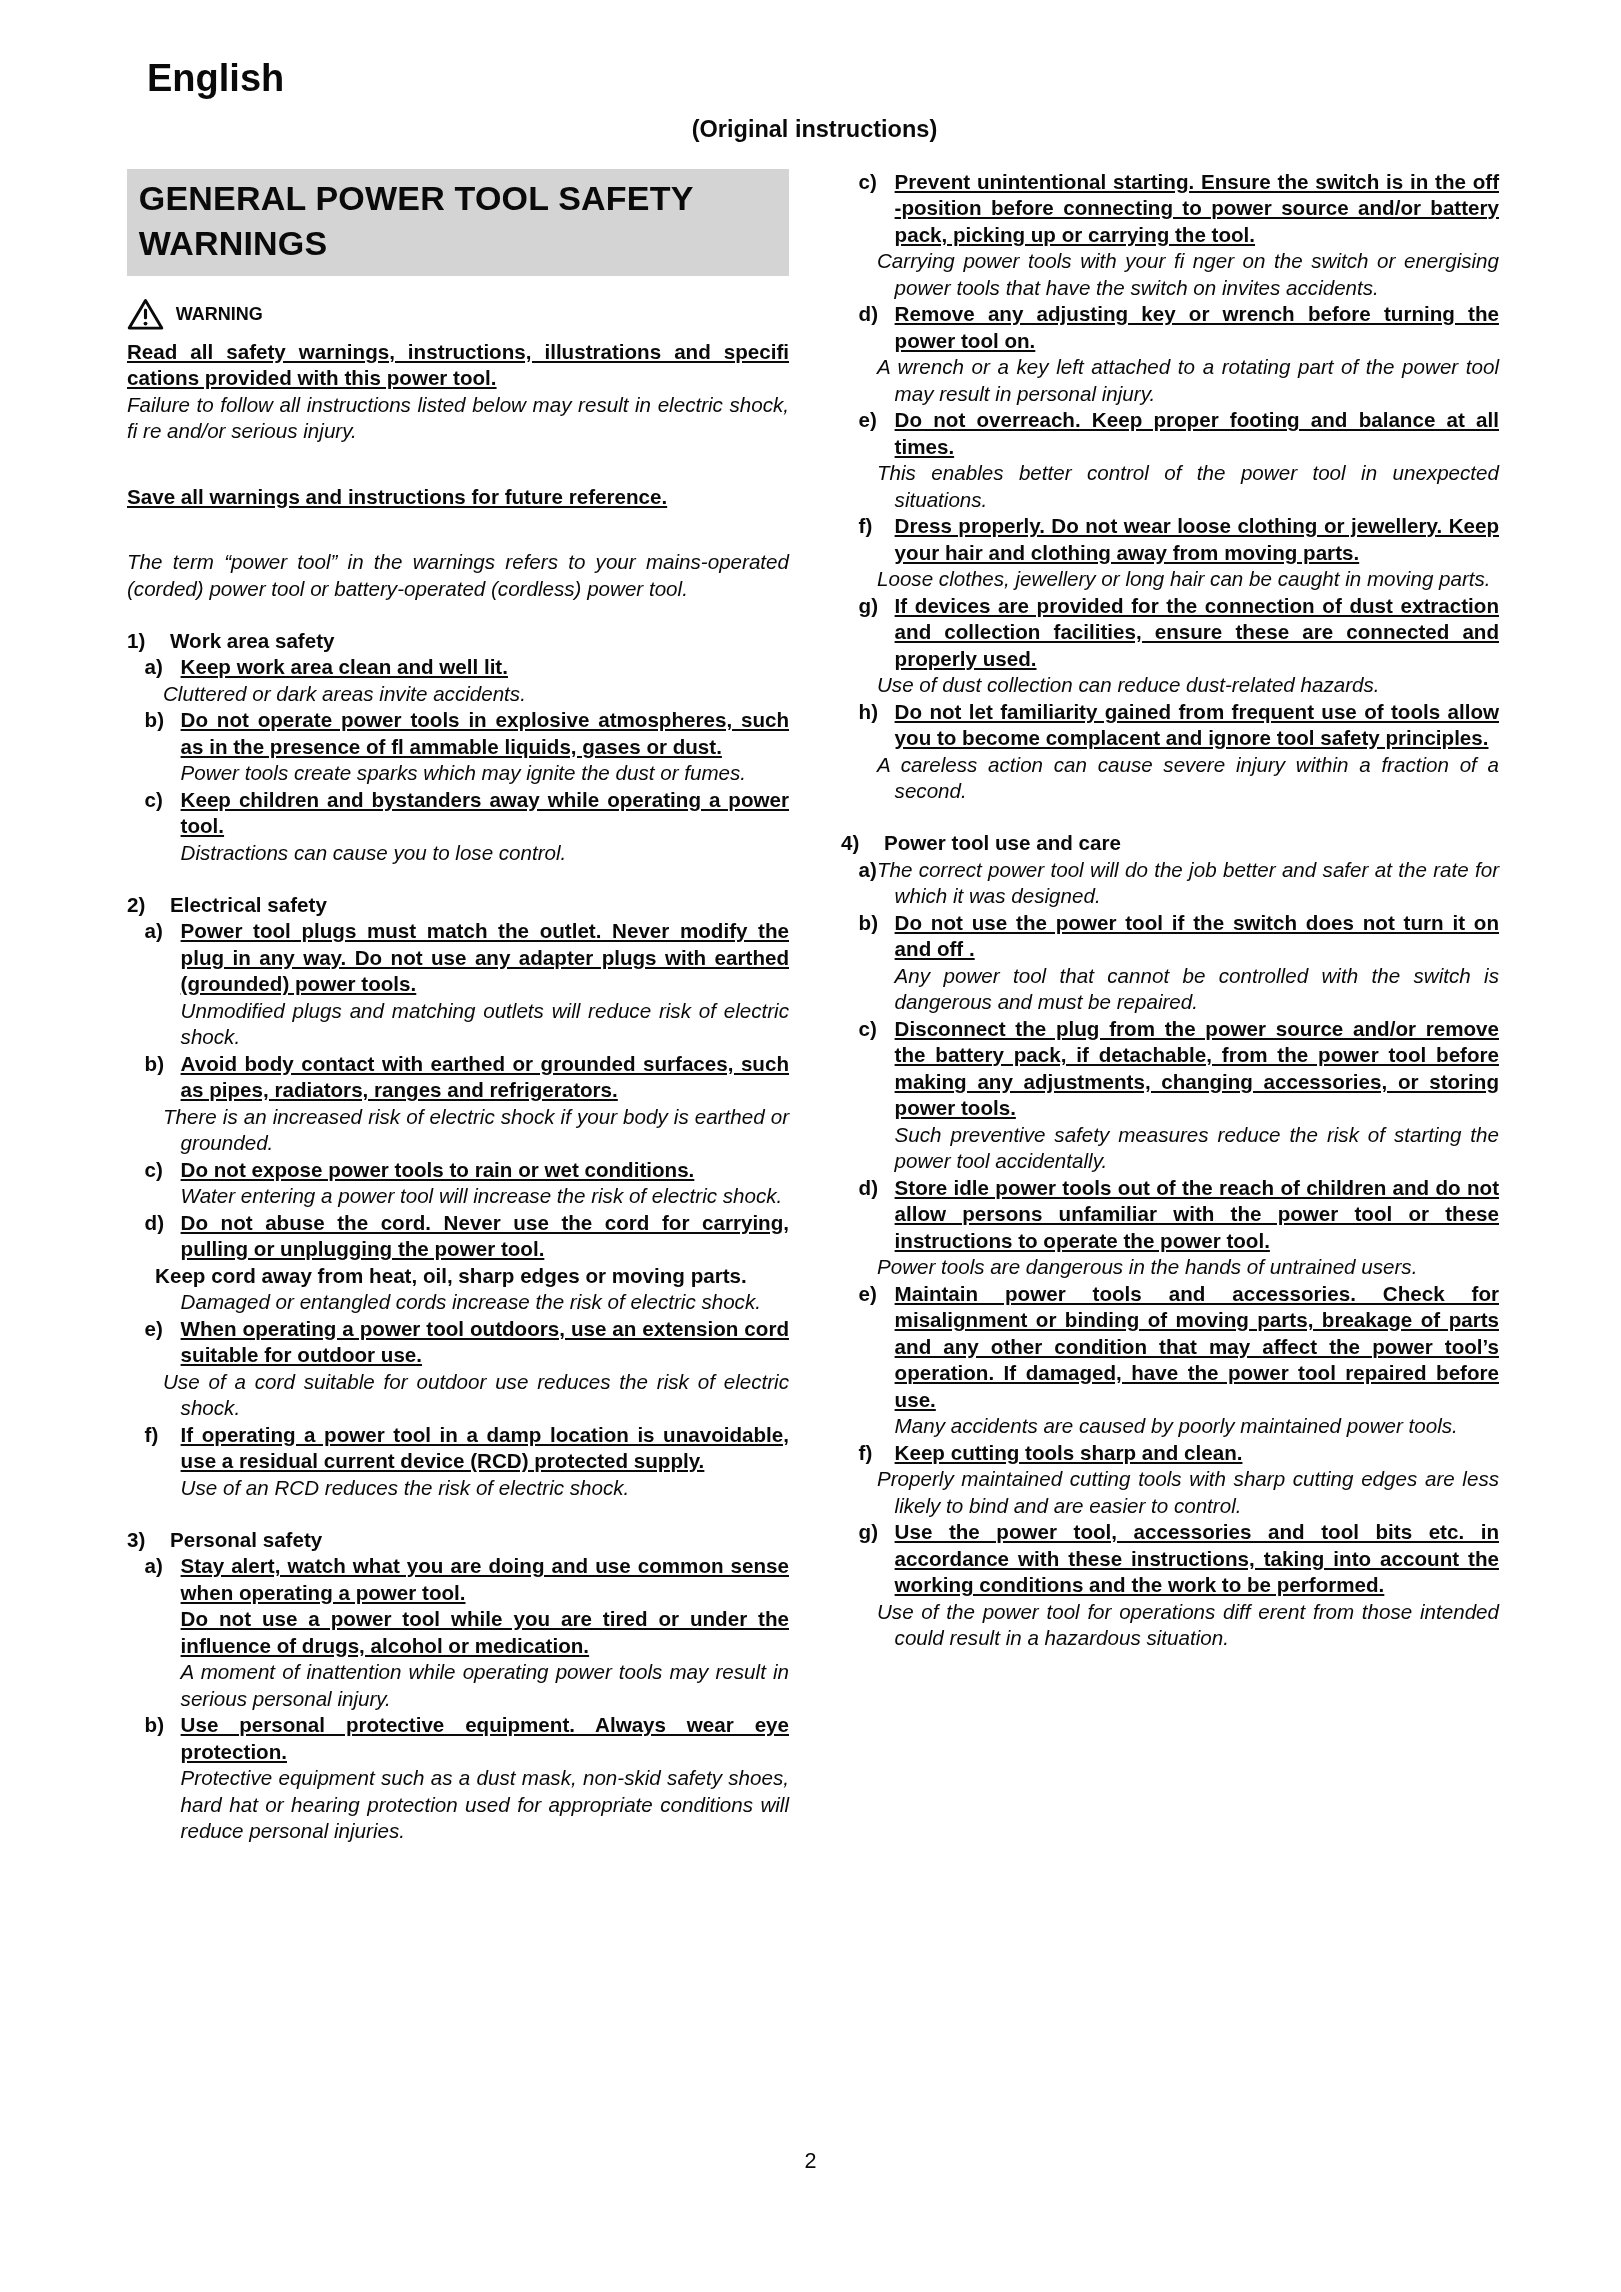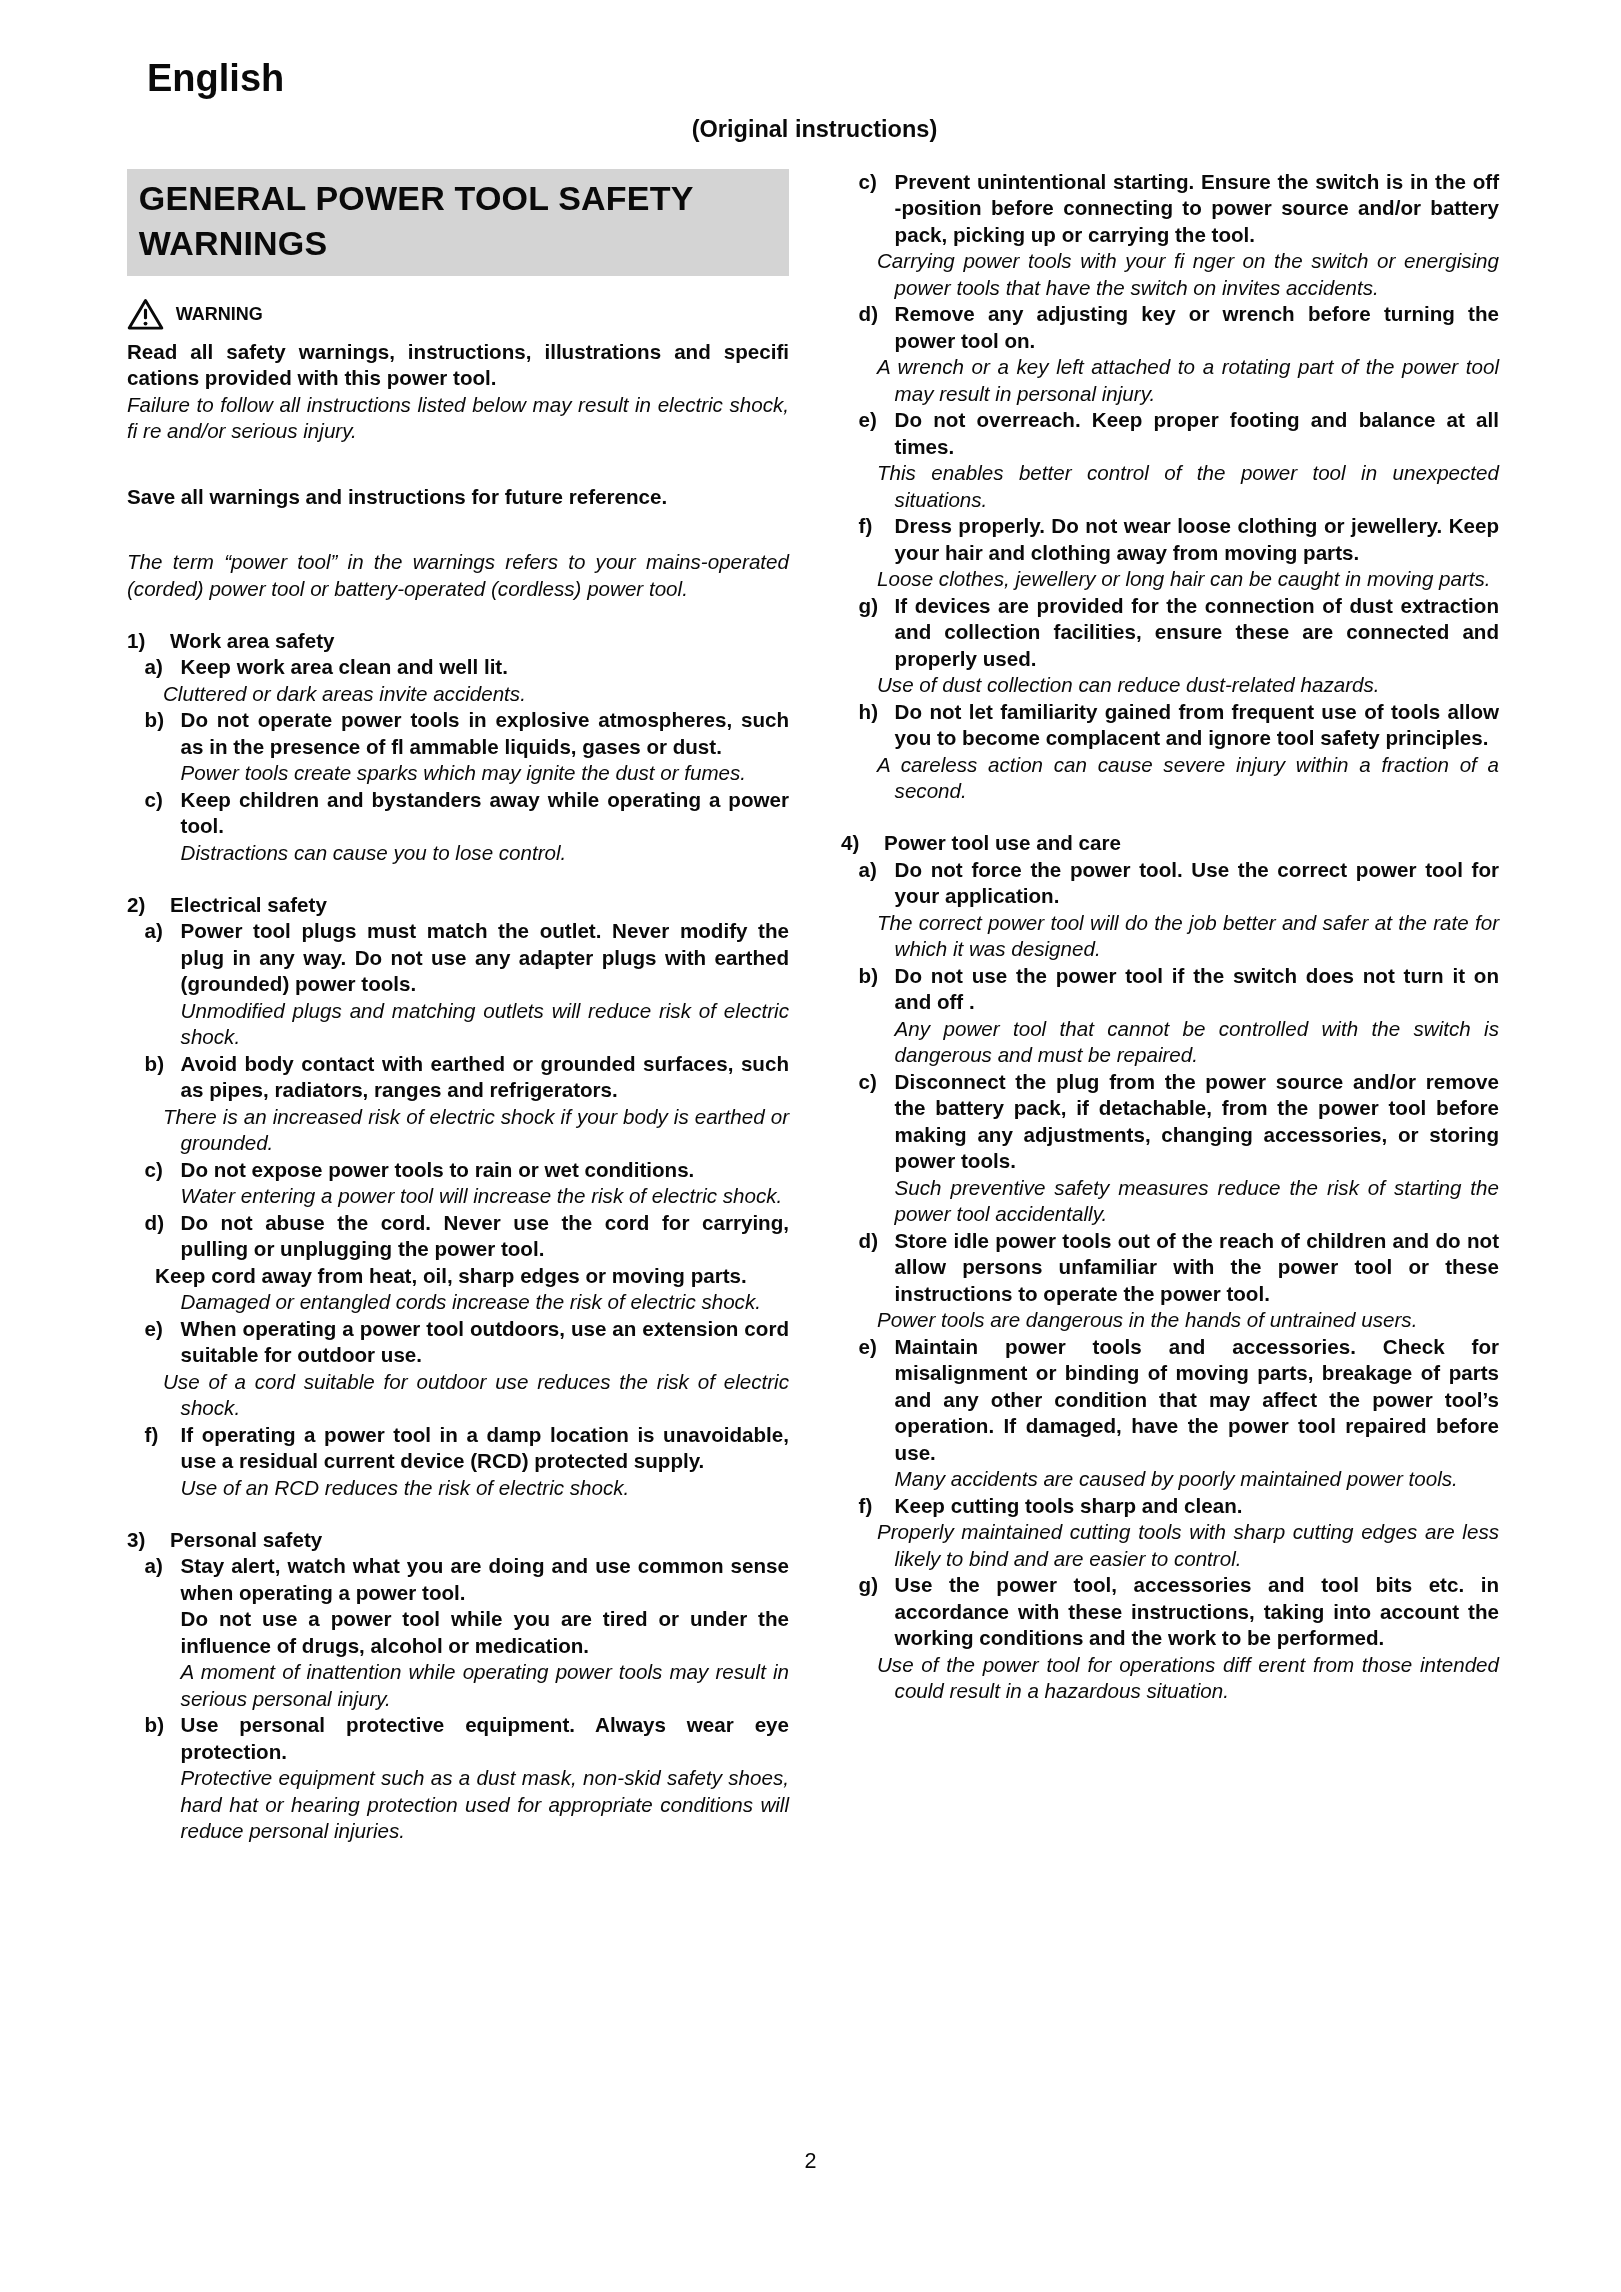--- a/index.html
+++ b/index.html
@@ -38,21 +38,21 @@
     letter-spacing:0.2px;
   }
   .warn-head{
     margin-top:21.6px;
     display:flex;align-items:center;gap:11.8px;
     font-weight:700;font-size:18px;
   }
   .warn-ico{flex:none;display:block;}
   .intro{margin-top:7.8px;}
   .p{margin:0;text-align:justify;}
-  .s-bold{font-weight:700;}
+  .s-bold{font-weight:700;text-decoration:underline;}
   .s-italic{font-style:italic;}
   .s-italic-hang{font-style:italic;text-indent:-17.6px;}
   .s-bold-hang{font-weight:700;text-indent:-25.5px;}
   .gap{margin-top:39px;}
   .section{margin-top:25.5px;}
   .sec-head{display:flex;font-weight:700;}
   .sec-num{width:43px;flex:none;}
   .sec-title{flex:1;}
   .items{}
   .item{display:flex;margin-left:17.6px;}
@@ -246,21 +246,20 @@
           </div>
           <div class="section">
             <div class="sec-head">
               <span class="sec-num">4)</span>
               <span class="sec-title">Power tool use and care</span>
             </div>
             <div class="items">
               <div class="item">
                 <span class="letter">a)</span>
                 <div class="body">
-                  <p class="p s-bold">Do not force the power tool. Use the correct power tool for your application.</p>
                   <p class="p s-italic-hang">The correct power tool will do the job better and safer at the rate for which it was designed.</p>
                 </div>
               </div>
               <div class="item">
                 <span class="letter">b)</span>
                 <div class="body">
                   <p class="p s-bold">Do not use the power tool if the switch does not turn it on and off .</p>
                   <p class="p s-italic">Any power tool that cannot be controlled with the switch is dangerous and must be repaired.</p>
                 </div>
               </div>

